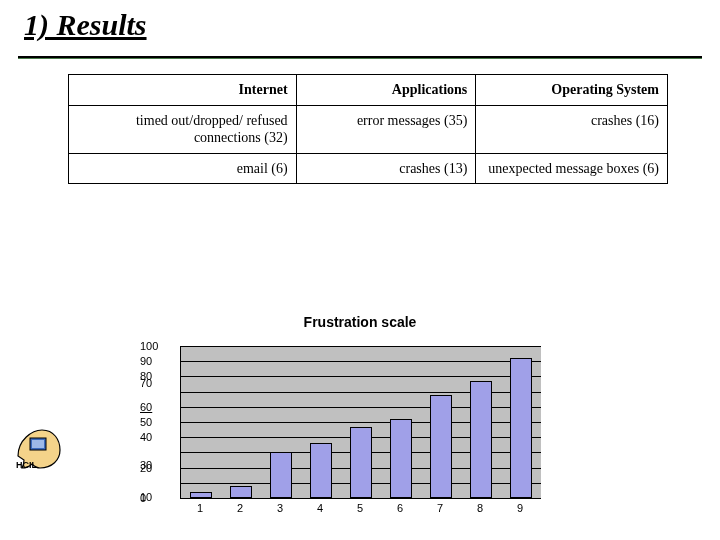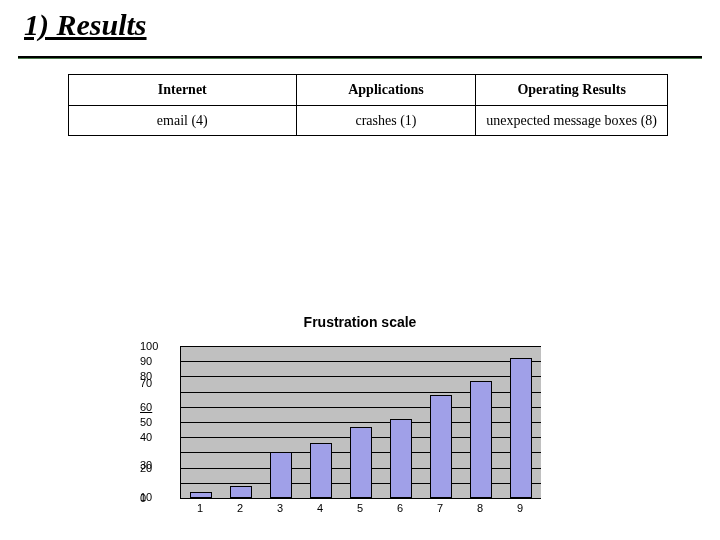--- a/index.html
+++ b/index.html
@@ -49,21 +49,21 @@
     font-family: Georgia, 'Times New Roman', serif;
     font-size: 14px;
   }
   col.c1 { width: 38%; }
   col.c2 { width: 30%; }
   col.c3 { width: 32%; }
   td, th {
     border: 1px solid #000;
     padding: 6px 8px;
     vertical-align: top;
-    text-align: center;
+    text-align: right;
     font-weight: normal;
     line-height: 1.25;
   }
   th { font-weight: bold; }
   .chart-title {
     position: absolute;
     left: 0;
     width: 720px;
     top: 314px;
     text-align: center;
@@ -146,28 +146,33 @@
     <table>
       <colgroup>
           <col class="c1">
           <col class="c2">
           <col class="c3">
         </colgroup>
       <thead>
         <tr>
           <th>Internet</th>
           <th>Applications</th>
-          <th>Operating Results</th>
+          <th>Operating System</th>
         </tr>
       </thead>
       <tbody id="tbody">
           <tr>
-            <td>email (4)</td>
-            <td>crashes (1)</td>
-            <td>unexpected message boxes  (8)</td>
+            <td>timed out/dropped/ refused connections (32)</td>
+            <td>error messages (35)</td>
+            <td>crashes (16)</td>
+          </tr>
+          <tr>
+            <td>email (6)</td>
+            <td>crashes (13)</td>
+            <td>unexpected message boxes  (6)</td>
           </tr>
         </tbody>
     </table>
   </div>
 
   <div class="chart-title">Frustration scale</div>
 
   <div class="chart">
     <div class="plot" id="plot">
         <div class="grid-line" style="top: 152px;"></div>
@@ -228,13 +233,21 @@
         <div class="x-tick" style="left: 120px; width: 40px;">3</div>
         <div class="x-tick" style="left: 160px; width: 40px;">4</div>
         <div class="x-tick" style="left: 200px; width: 40px;">5</div>
         <div class="x-tick" style="left: 240px; width: 40px;">6</div>
         <div class="x-tick" style="left: 280px; width: 40px;">7</div>
         <div class="x-tick" style="left: 320px; width: 40px;">8</div>
         <div class="x-tick" style="left: 360px; width: 40px;">9</div>
       </div>
   </div>
 
+  <div class="logo" title="HCIL logo">
+    <svg viewBox="0 0 48 44" width="48" height="44">
+      <path d="M4 30 C4 14 18 4 28 4 C40 4 46 14 46 24 C46 34 38 42 26 42 C22 42 20 40 18 38 C16 40 12 42 8 42 C10 38 10 36 10 34 Z" fill="#f4d38a" stroke="#000" stroke-width="1.2"></path>
+      <rect x="16" y="12" width="16" height="12" fill="#3b6bbf" stroke="#000" stroke-width="1"></rect>
+      <rect x="18" y="14" width="12" height="8" fill="#9db9e8"></rect>
+      <text x="2" y="42" font-family="Arial" font-size="9" font-weight="bold" fill="#000">HCIL</text>
+    </svg>
+  </div>
 </div>
 
 </body></html>

